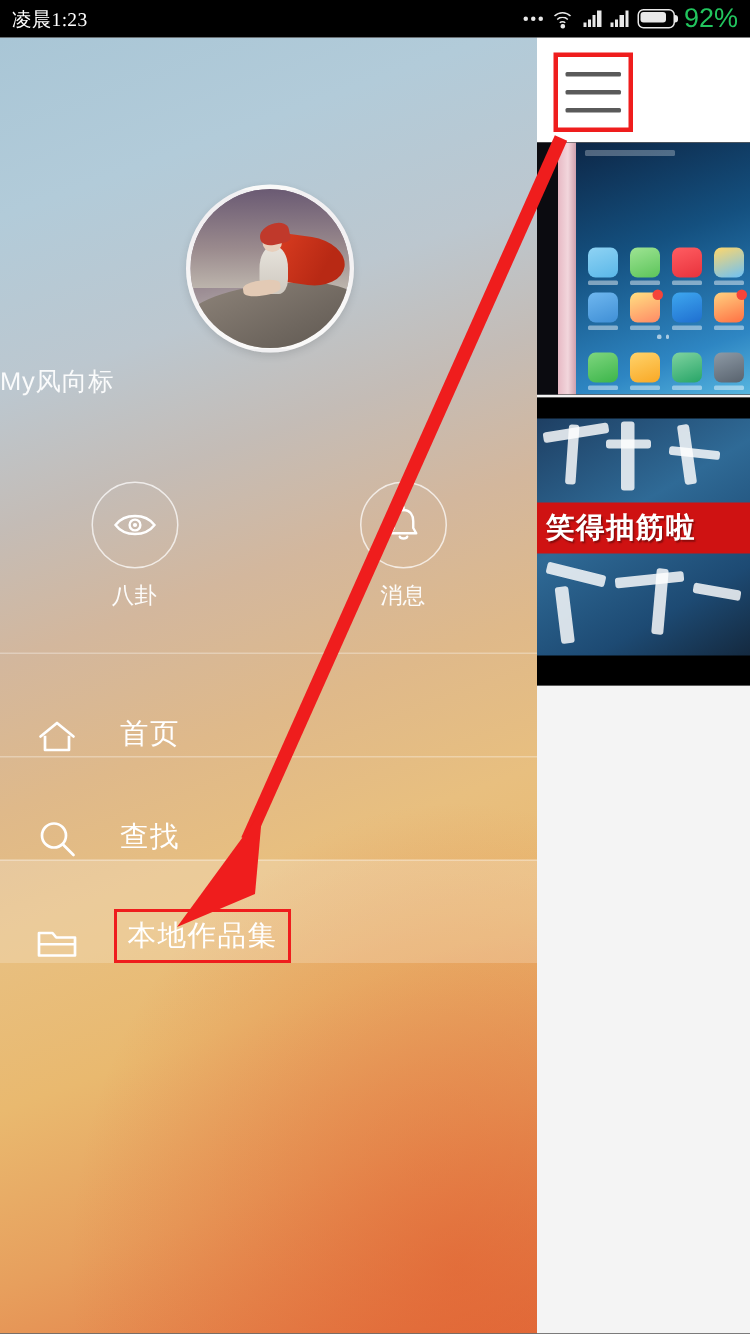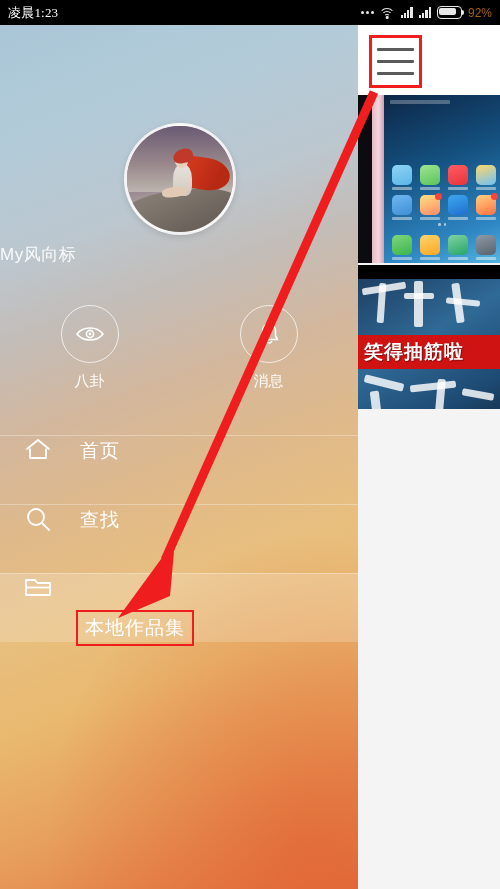--- a/index.html
+++ b/index.html
@@ -24,34 +24,34 @@
   .sb-wifi .dot{position:absolute;left:50%;bottom:0;transform:translateX(-50%);
       width:2.6px;height:2.6px;background:#e8e8e8;border-radius:50%;border:0;}
   .bars{display:flex;align-items:flex-end;gap:1px;height:11px;}
   .bars i{width:2.3px;background:#e8e8e8;display:block;}
   .bars i:nth-child(1){height:3px;} .bars i:nth-child(2){height:5px;}
   .bars i:nth-child(3){height:8px;} .bars i:nth-child(4){height:11px;}
   .batt{position:relative;width:23px;height:11px;border:1.3px solid #e8e8e8;border-radius:4px;}
   .batt:after{content:"";position:absolute;right:-3px;top:3px;width:2px;height:5px;
      background:#e8e8e8;border-radius:0 2px 2px 0;}
   .batt i{position:absolute;left:1.2px;top:1.2px;height:6.6px;width:17px;background:#e8e8e8;border-radius:2px;display:block;}
-  .sb-pct{color:#a16207;font-size:12px;}
+  .sb-pct{color:#22c55e;font-size:18px;}
 
   
   .rightpanel{position:absolute;left:358px;top:25px;width:142px;height:864px;background:#f4f4f4;}
   .rp-header{position:absolute;left:0;top:0;width:142px;height:70px;background:#fff;}
   .hamburger{position:absolute;left:15px;top:14px;width:45px;height:45px;
              display:flex;flex-direction:column;justify-content:center;gap:9px;
              box-sizing:border-box;padding:0 4px;}
   .hamburger i{display:block;height:3px;background:#5a5a5a;border-radius:1px;}
   .ham-box{position:absolute;left:11px;top:10px;width:53px;height:53px;
            border:3px solid #ef1d1d;box-sizing:border-box;}
   .thumb{position:absolute;left:0;width:142px;overflow:hidden;}
   .thumb1{top:70px;height:168px;background:#000;}
-  .thumb2{top:240px;height:144px;background:#000;}
+  .thumb2{top:240px;height:192px;background:#000;}
 
   
   .ph{position:absolute;left:0;top:0;width:142px;height:168px;background:#0a0a10;}
   .ph-bezelL{position:absolute;left:0;top:0;width:14px;height:168px;background:#0b0b10;}
   .ph-edge{position:absolute;left:14px;top:0;width:12px;height:168px;
       background:linear-gradient(90deg,#e7b9c4,#f2d6dc 55%,#cfa0ad);}
   .ph-scr{position:absolute;left:26px;top:0;width:116px;height:168px;
       background:linear-gradient(160deg,#0d2747 0%,#14507f 40%,#2e86c3 80%,#57b6e0 100%);}
   .ph-status{position:absolute;left:6px;top:5px;width:60px;height:4px;
       background:rgba(255,255,255,.28);border-radius:1px;}
@@ -106,29 +106,29 @@
   .av-hair{position:absolute;left:43%;top:22%;width:19%;height:13%;
      background:#c0392b;border-radius:58% 40% 22% 40%;transform:rotate(-12deg);}
   .av-cape{position:absolute;left:53%;top:30%;width:44%;height:30%;
      background:linear-gradient(110deg,#d93c20,#b82914 70%);
      border-radius:8% 62% 58% 14%;transform:rotate(8deg);}
   .av-leg{position:absolute;left:33%;top:58%;width:24%;height:9%;
      background:#e3cab5;border-radius:40% 40% 40% 40%;transform:rotate(-8deg);}
   .username{position:absolute;left:0;top:218px;width:358px;text-align:left;
      color:rgba(255,255,255,.92);font-size:17px;letter-spacing:.5px;}
 
-  .quickrow{position:absolute;left:0;top:280px;width:358px;height:100px;
+  .quickrow{position:absolute;left:0;top:296px;width:358px;height:100px;
      display:flex;justify-content:space-around;align-items:flex-start;}
   .q-item{width:86px;text-align:center;}
   .q-circle{width:56px;height:56px;margin:0 auto;border-radius:50%;
      border:1.6px solid rgba(255,255,255,.72);display:flex;align-items:center;justify-content:center;}
   .q-label{margin-top:9px;color:rgba(255,255,255,.95);font-size:15px;}
 
   .menu{position:absolute;left:0;top:410px;width:358px;}
-  .menu-row{position:relative;height:69px;display:flex;align-items:flex-start;
+  .menu-row{position:relative;height:69px;display:flex;align-items:flex-end;
      border-top:1px solid rgba(255,255,255,.32);box-sizing:border-box;}
   .menu-row.active{background:rgba(255,255,255,.20);}
   .m-icon{width:76px;display:flex;align-items:center;justify-content:center;}
   .m-label{color:#fff;font-size:19px;letter-spacing:1px;}
   .m-label-box{position:relative;display:inline-block;padding:2px 4px;}
   .m-label-box.boxed{border:2.5px solid #ef1d1d;padding:3px 7px;margin-top:36px;}
 
   svg{display:block;}
 
   

